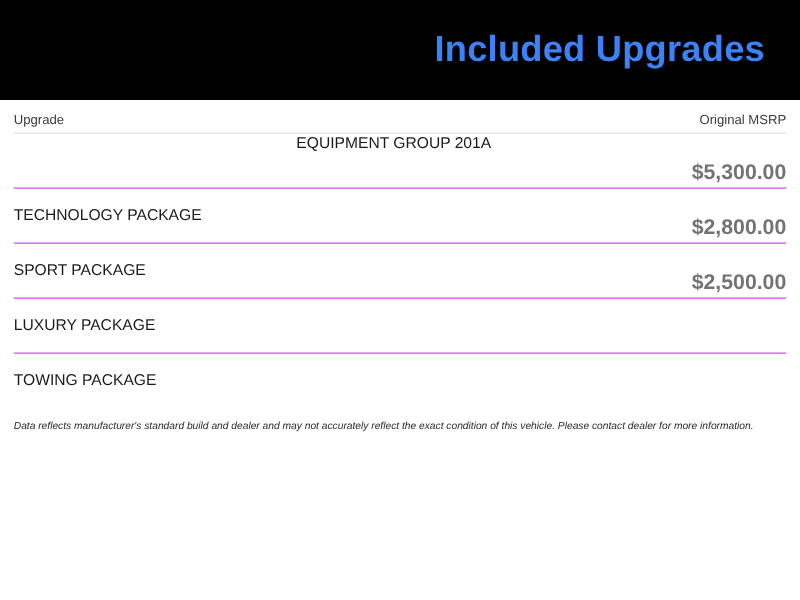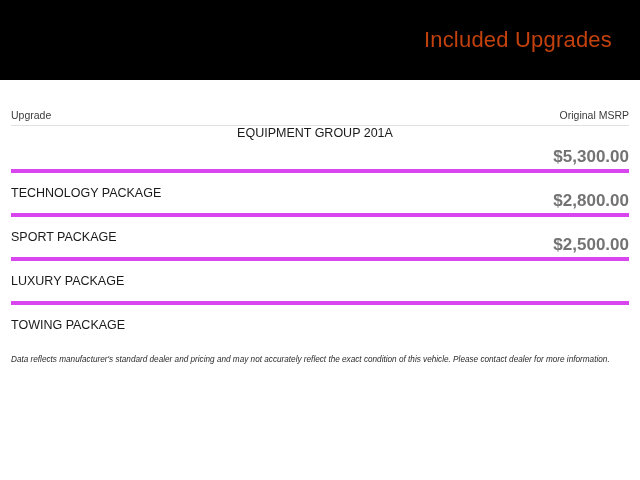--- a/index.html
+++ b/index.html
@@ -23,49 +23,49 @@
   .header {
     height: 80px;
     background: #000000;
     display: flex;
     align-items: center;
     justify-content: flex-end;
     box-sizing: border-box;
     padding-right: 28px;
   }
   .header-title {
-    color: #c2410c;
-    font-size: 22px;
-    font-weight: 400;
+    color: #3b82f6;
+    font-size: 29px;
+    font-weight: 700;
     letter-spacing: 0.2px;
   }
   .content {
     padding: 0 11px;
     box-sizing: border-box;
   }
   .col-head {
     display: flex;
     justify-content: space-between;
     align-items: baseline;
-    padding-top: 29px;
+    padding-top: 10px;
     padding-bottom: 4px;
   }
   .col-head span {
     font-size: 10.5px;
     color: #3b3b3b;
     font-weight: 400;
   }
   .rows {
     display: block;
   }
   .row {
     display: flex;
     justify-content: space-between;
     align-items: center;
-    border-top: 4px solid #d946ef;
+    border-top: 1px solid #d946ef;
     min-height: 44px;
     box-sizing: border-box;
   }
   .row:first-child {
     border-top: 1px solid #e2e2e2;
     flex-direction: column;
   }
   .row-label {
     font-size: 12.5px;
     color: #1a1a1a;
@@ -128,16 +128,16 @@
       </div>
 
 
       <div class="row">
         <div class="row-label">TOWING PACKAGE</div>
       </div>
 
 
     </div>
 
-    <div class="disclaimer">Data reflects manufacturer's standard dealer and pricing and may not accurately reflect the exact condition of this vehicle. Please contact dealer for more information.</div>
+    <div class="disclaimer">Data reflects manufacturer's standard build and dealer and may not accurately reflect the exact condition of this vehicle. Please contact dealer for more information.</div>
 
   </div>
 </div>
 
 </body></html>

